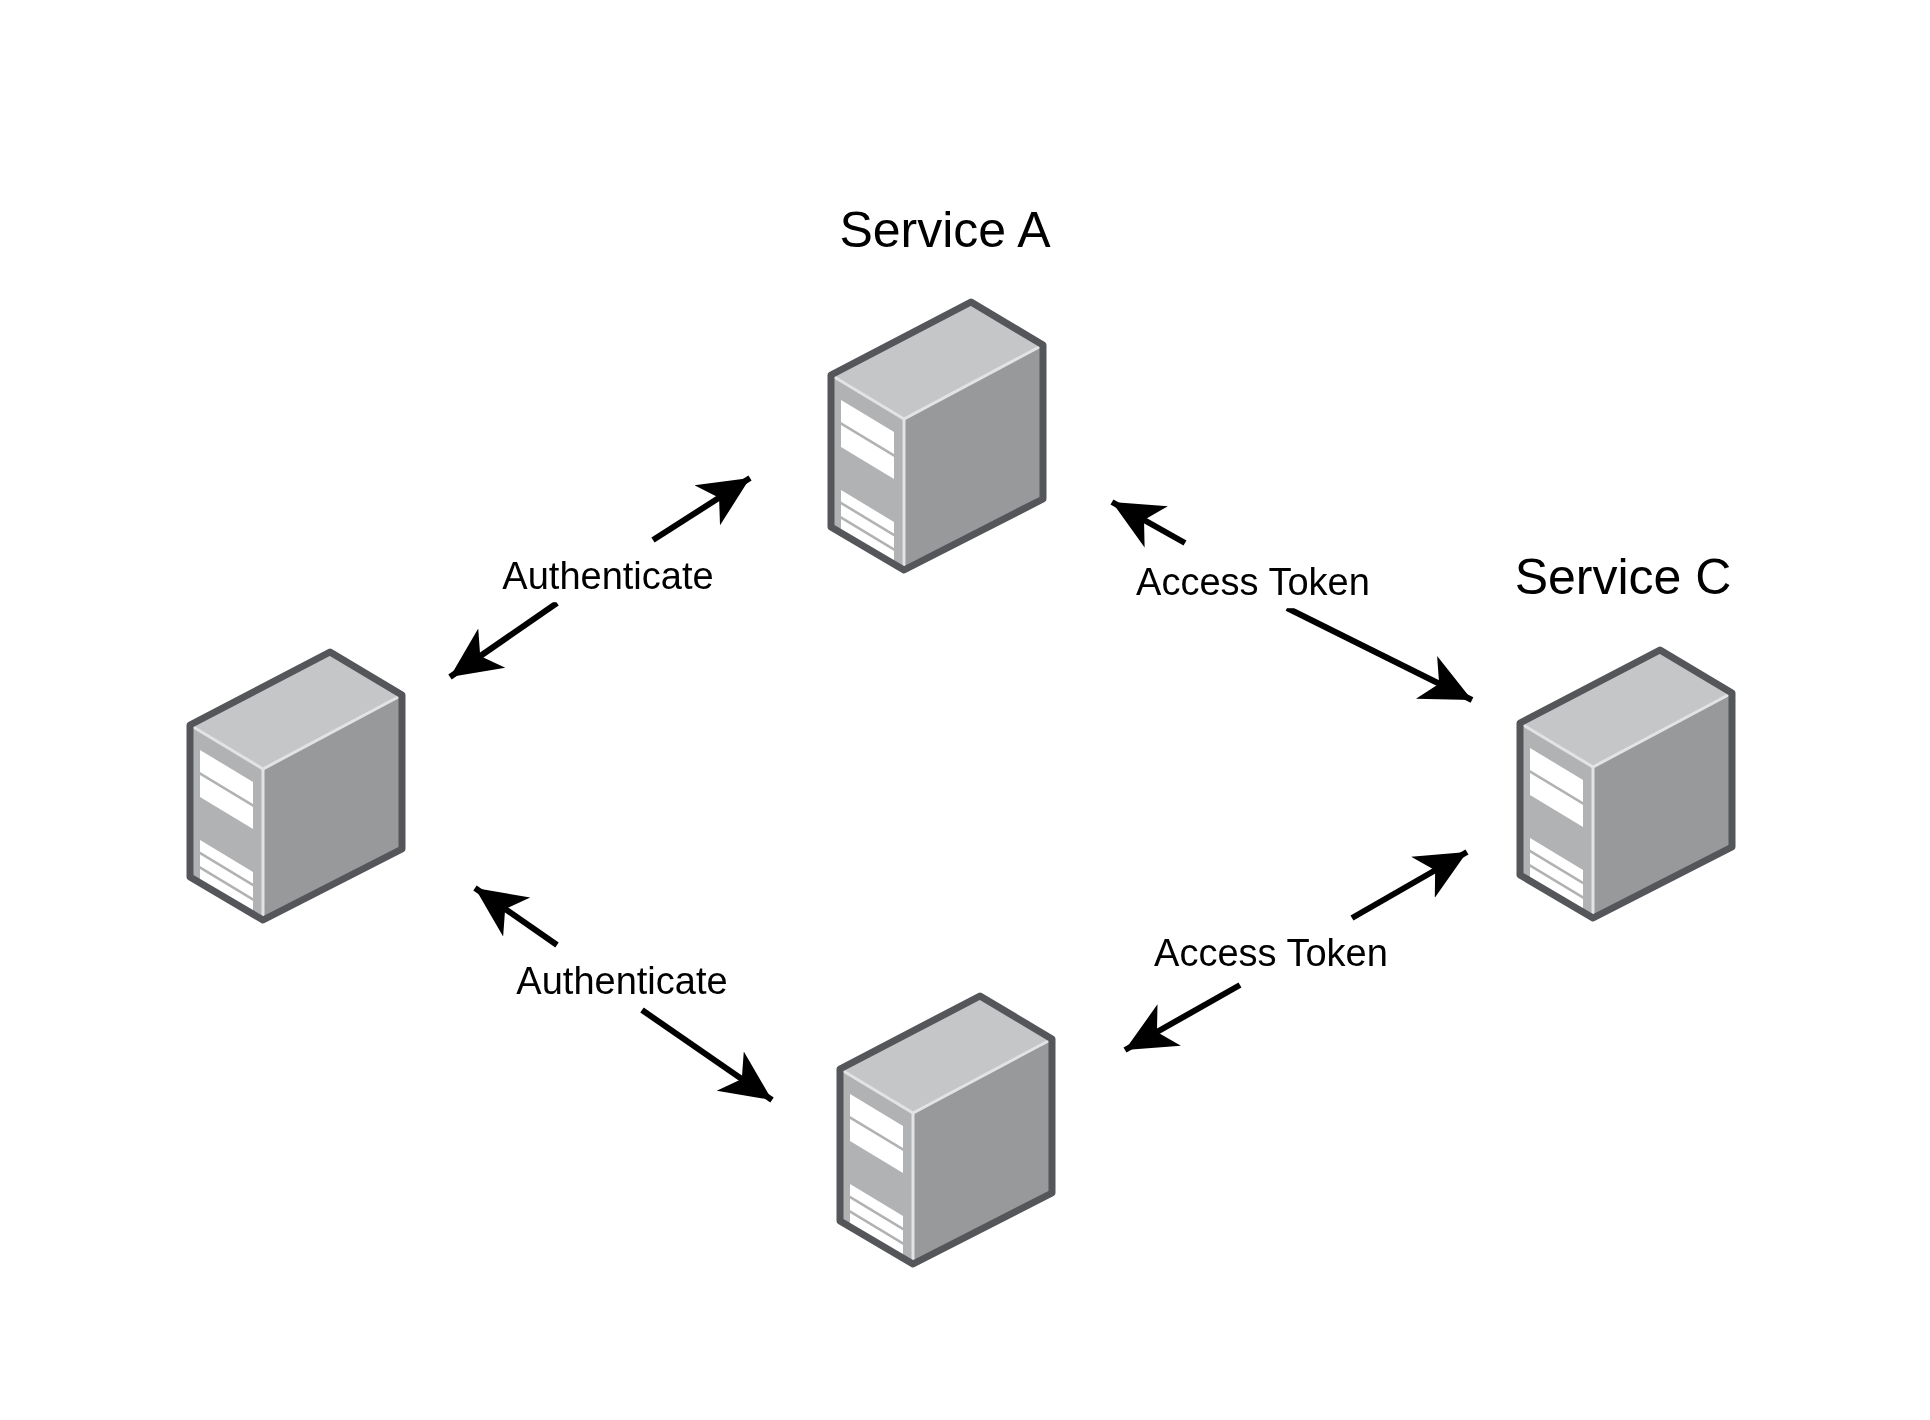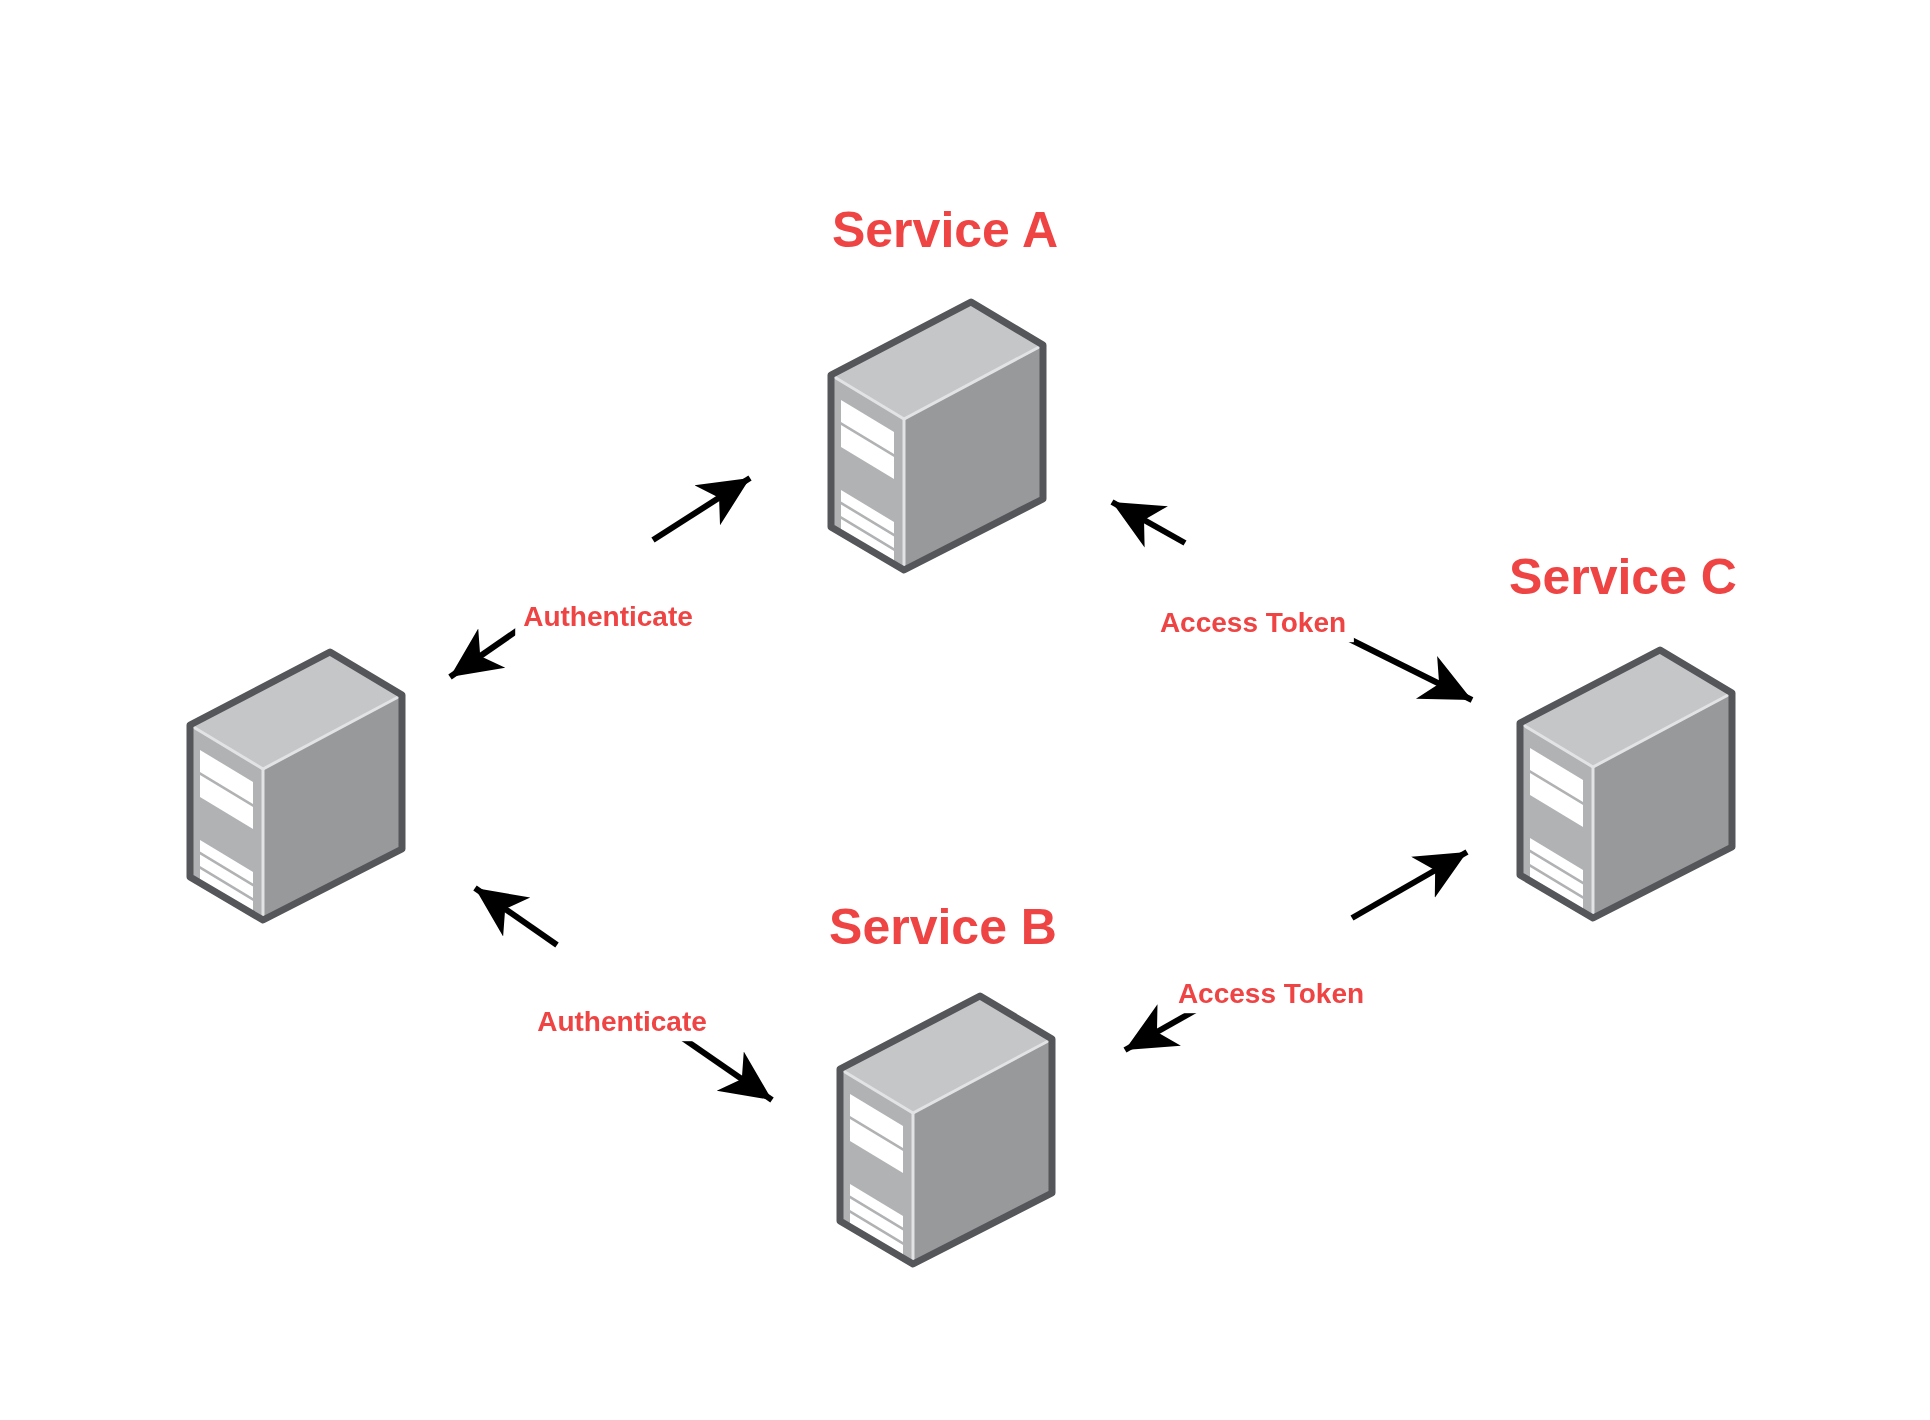--- a/index.html
+++ b/index.html
@@ -19,34 +19,32 @@
   .diagram-svg {
     position: absolute;
     left: 0;
     top: 0;
   }
   .label {
     position: absolute;
     transform: translate(-50%, -50%);
     text-align: left;
     white-space: pre-line;
-    color: #ef4444;
-    font-weight: bold;
+    color: #000000;
   }
   .node-label {
     font-size: 50px;
     line-height: 1.25;
   }
   .edge-label {
-    font-size: 28px;
+    font-size: 38px;
     line-height: 1.2;
     background: #ffffff;
     padding: 2px 8px;
     white-space: nowrap;
-    margin-top: 40px;
   }
   .edge-line {
     stroke: #000000;
     stroke-width: 6;
     fill: none;
   }
 </style>
 </head>
 <body>
 
@@ -105,21 +103,20 @@
     </g>
     <g transform="translate(840,996)">
       <use href="#server-shape"></use>
     </g>
     <g transform="translate(1520,650)">
       <use href="#server-shape"></use>
     </g>
   </svg>
 
   <div class="label node-label" style="left:945px; top:230px;">Service A</div>
-  <div class="label node-label" style="left:943px; top:927px;">Service B</div>
   <div class="label node-label" style="left:1623px; top:577px;">Service C</div>
 
   <div class="label edge-label" style="left:608px; top:577px;">Authenticate</div>
   <div class="label edge-label" style="left:622px; top:982px;">Authenticate</div>
   <div class="label edge-label" style="left:1253px; top:583px;">Access Token</div>
   <div class="label edge-label" style="left:1271px; top:954px;">Access Token</div>
 
 </div>
 
 </body></html>

